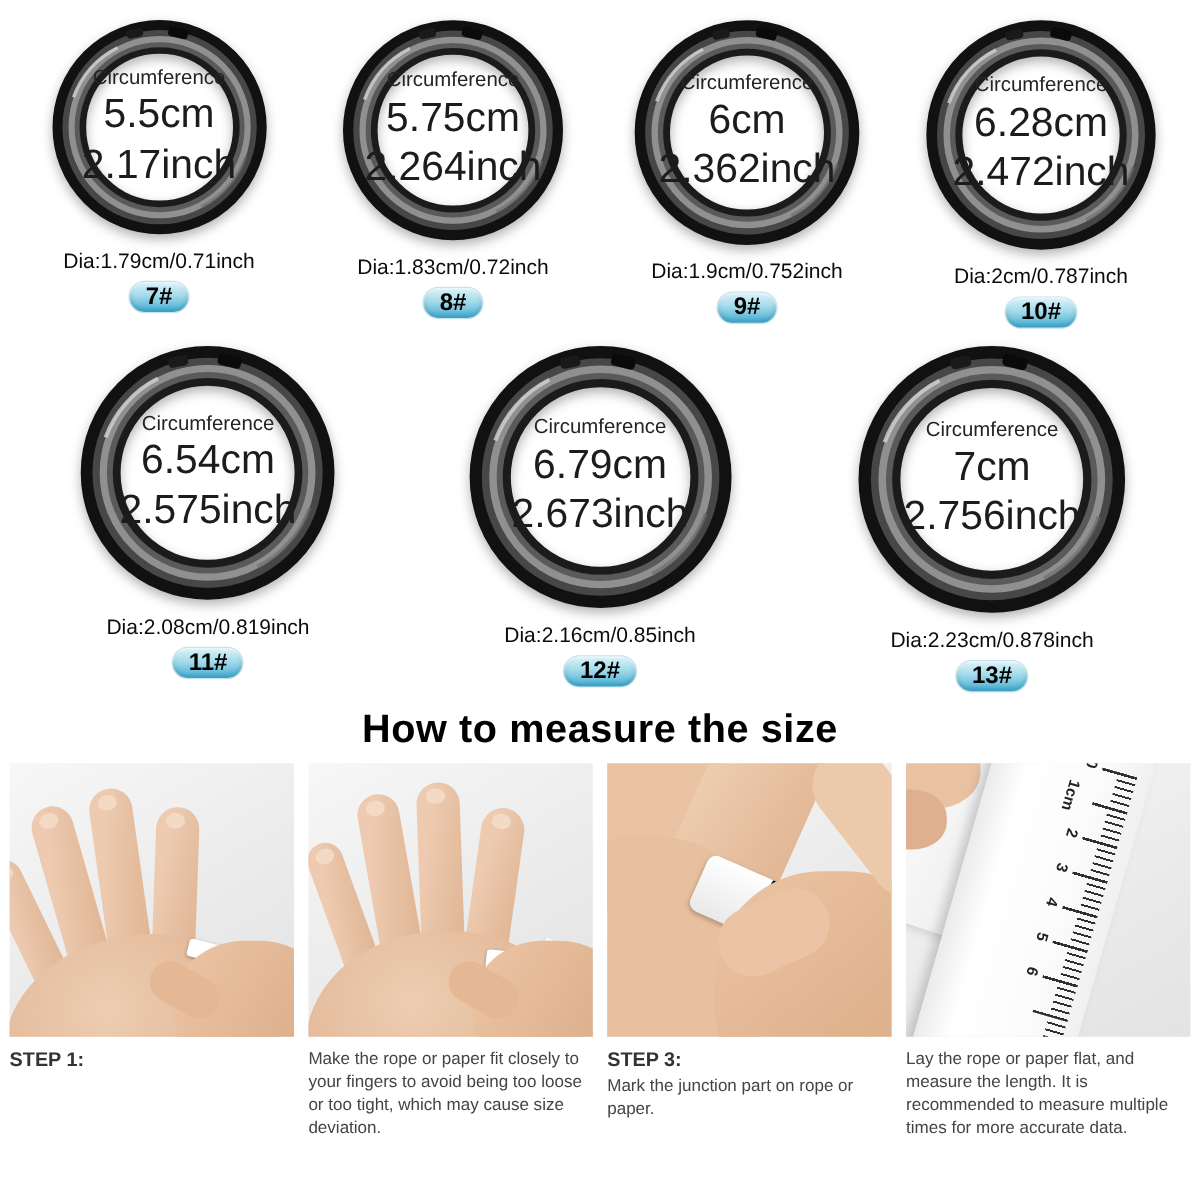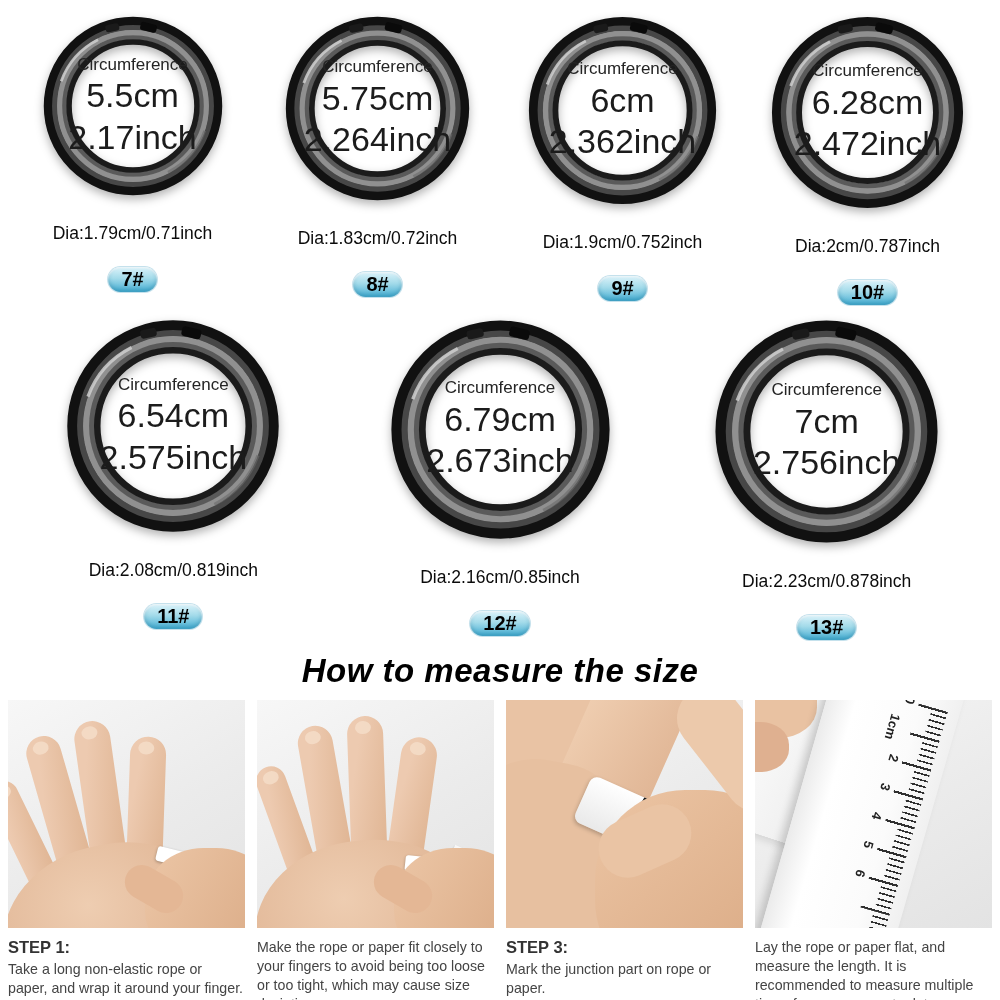--- a/index.html
+++ b/index.html
@@ -8,21 +8,21 @@
     width:1000px; height:1000px; overflow:hidden;
     background:#ffffff;
     font-family:"Liberation Sans", sans-serif;
     color:#111;
   }
 
   
   .ring-row { display:flex; padding:0 10px; }
   .row1 { margin-top:14px; }
   .row2 { margin-top:12px; }
-  .ring-card { flex:1; display:flex; flex-direction:column; align-items:center;gap:16px; }
+  .ring-card { flex:1; display:flex; flex-direction:column; align-items:center; }
   .ring-wrap { position:relative; }
   .row1 .ring-card:nth-child(1) .ring-wrap { width:184px; height:184px; }
   .row1 .ring-card:nth-child(2) .ring-wrap { width:189px; height:189px; }
   .row1 .ring-card:nth-child(3) .ring-wrap { width:193px; height:193px; }
   .row1 .ring-card:nth-child(4) .ring-wrap { width:197px; height:197px; }
   .row2 .ring-card:nth-child(1) .ring-wrap { width:218px; height:218px; }
   .row2 .ring-card:nth-child(2) .ring-wrap { width:225px; height:225px; }
   .row2 .ring-card:nth-child(3) .ring-wrap { width:229px; height:229px; }
   .ring-svg { display:block; width:100%; height:100%; filter:drop-shadow(0 4px 5px rgba(0,0,0,.30)); }
   .ring-text {
@@ -33,21 +33,21 @@
   .circ-val { font-size:34px; color:#1c1c1c; line-height:1.22; }
   .dia { font-size:17.5px; color:#0b0b0b; margin-top:9px; }
   .badge {
     margin-top:7px; padding:1px 13px; border-radius:16px;
     font-size:20px; font-weight:700; color:#000;
     background:linear-gradient(180deg,#dcf3fa 0%,#a4dbea 45%,#45aed3 100%);
     box-shadow:inset 0 -2px 4px rgba(25,115,150,.40), inset 0 1px 2px #ffffff, 0 0 0 1px rgba(90,170,200,.35);
   }
 
   
-  .title { text-align:center; font-size:33px; font-weight:700; color:#000; margin:12px 0 10px; letter-spacing:.5px;font-style:italic; }
+  .title { text-align:center; font-size:33px; font-weight:700; color:#000; margin:12px 0 10px; letter-spacing:.5px; }
 
   
   .photos { display:grid; grid-template-columns:repeat(4,1fr); gap:12px; padding:0 8px; height:228px; }
   .ph { position:relative; overflow:hidden; background:linear-gradient(150deg,#f7f7f7 0%,#ebebeb 55%,#e3e3e3 100%); }
   .ph div { position:absolute; }
 
   .fg { border-radius:18px; background:linear-gradient(100deg,#edcab0 25%,#dfb492); }
   .nl { left:8px; top:5px; width:16px; height:13px; border-radius:50%; background:#f4dcc6; opacity:.9; }
   .hand { left:-20px; top:16px; width:240px; height:270px; transform:rotate(-10deg); }
   .ph2 .hand { left:-8px; top:12px; transform:rotate(-4deg); }
@@ -308,21 +308,20 @@
       <div class="rnum rn4">4</div>
       <div class="rnum rn5">5</div>
       <div class="rnum rn6">6</div>
     </div>
   </div>
 </div>
 
 <div class="steps">
   <div class="step">
     <h3>STEP 1:</h3>
-    <p>Take a long non-elastic rope or paper, and wrap it around your finger.</p>
   </div>
   <div class="step">
     <p>Make the rope or paper fit closely to your fingers to avoid being too loose or too tight, which may cause size deviation.</p>
   </div>
   <div class="step">
     <h3>STEP 3:</h3>
     <p>Mark the junction part on rope or paper.</p>
   </div>
   <div class="step">
     <p>Lay the rope or paper flat, and measure the length. It is recommended to measure multiple times for more accurate data.</p>

